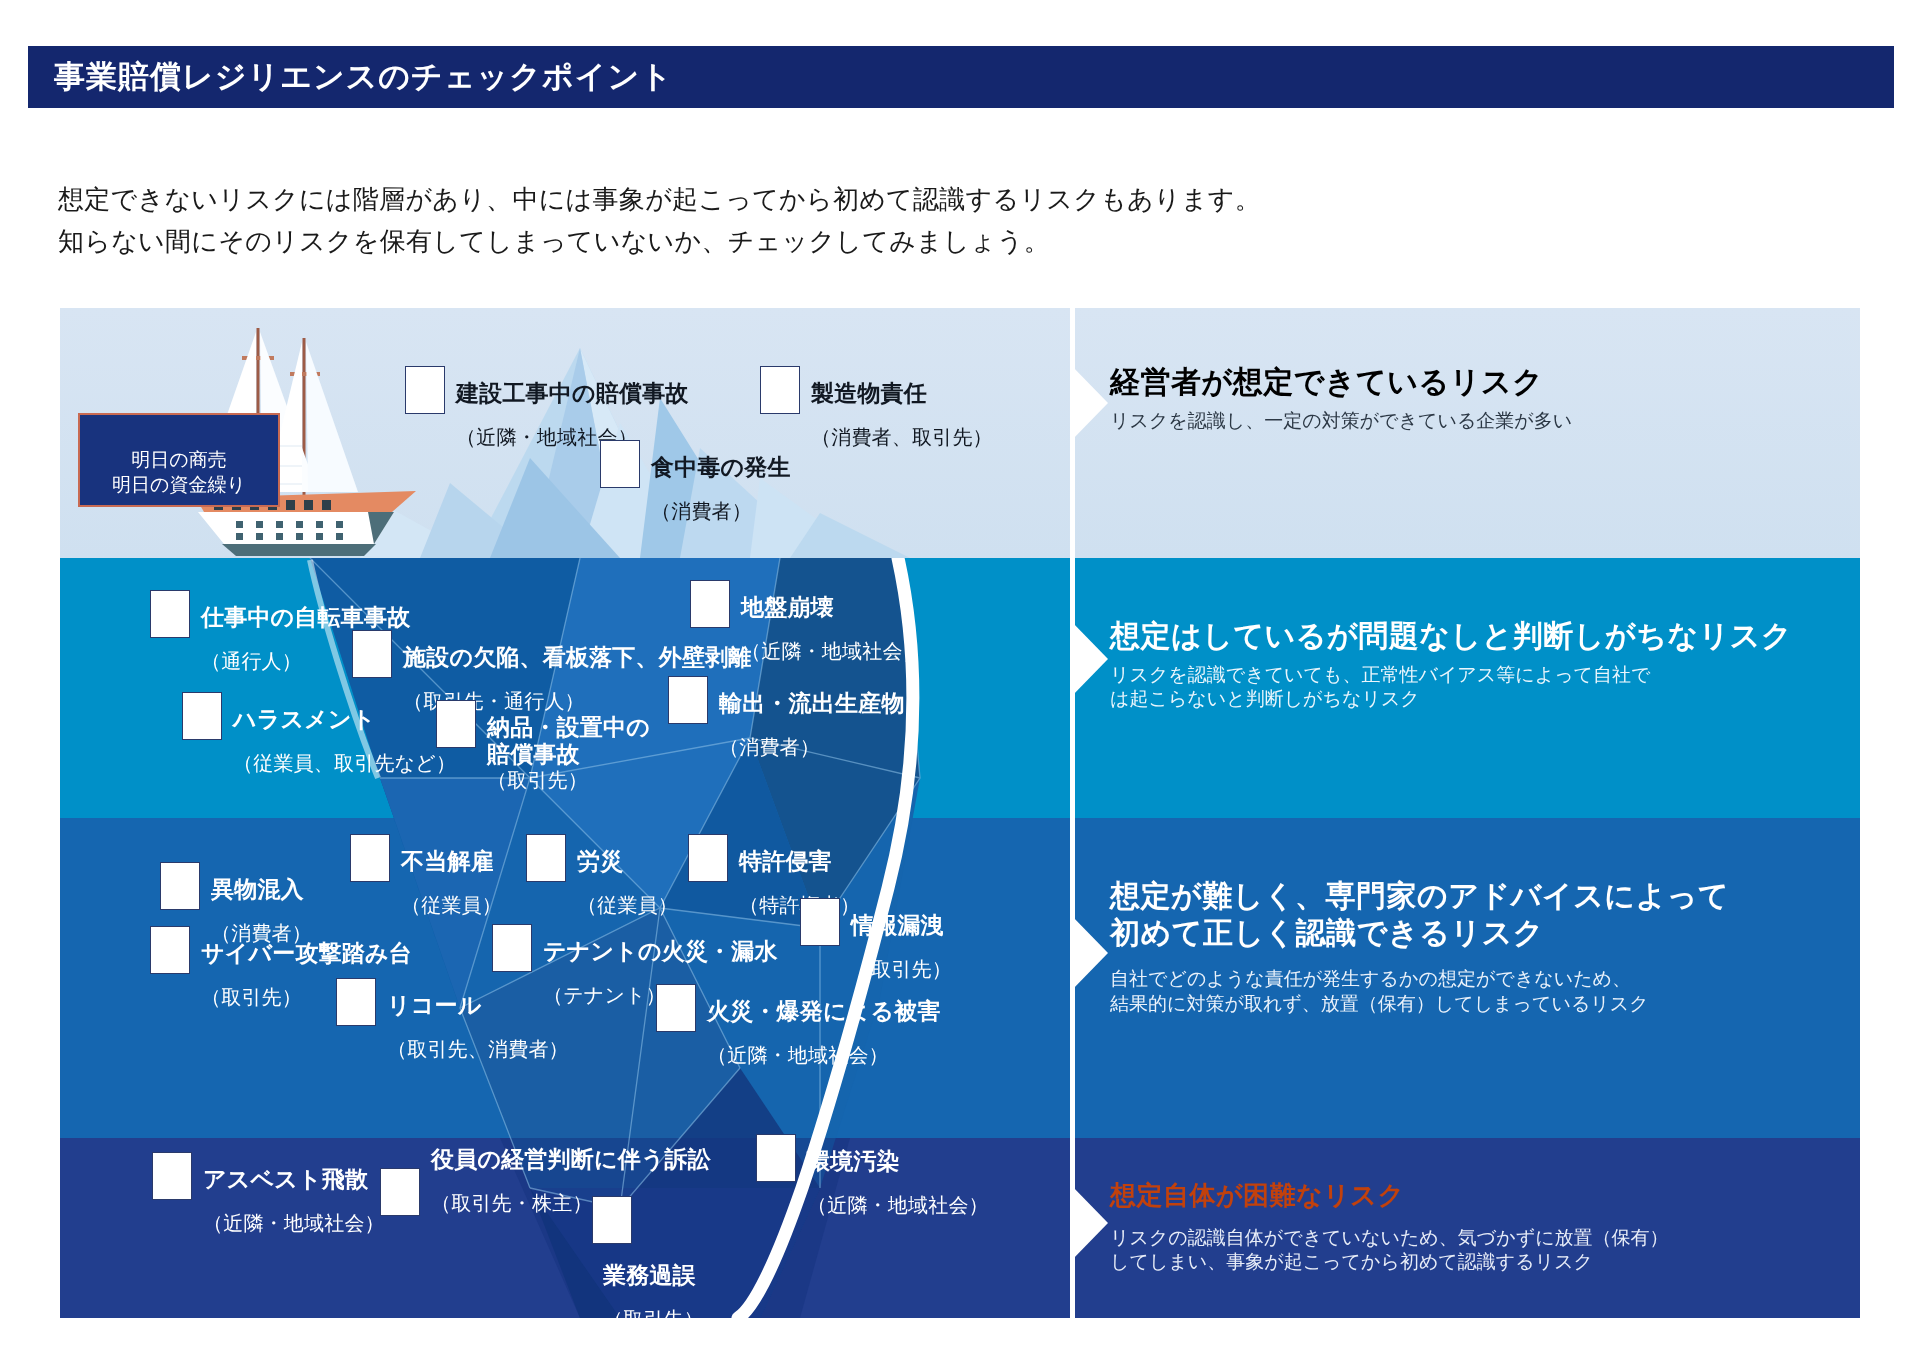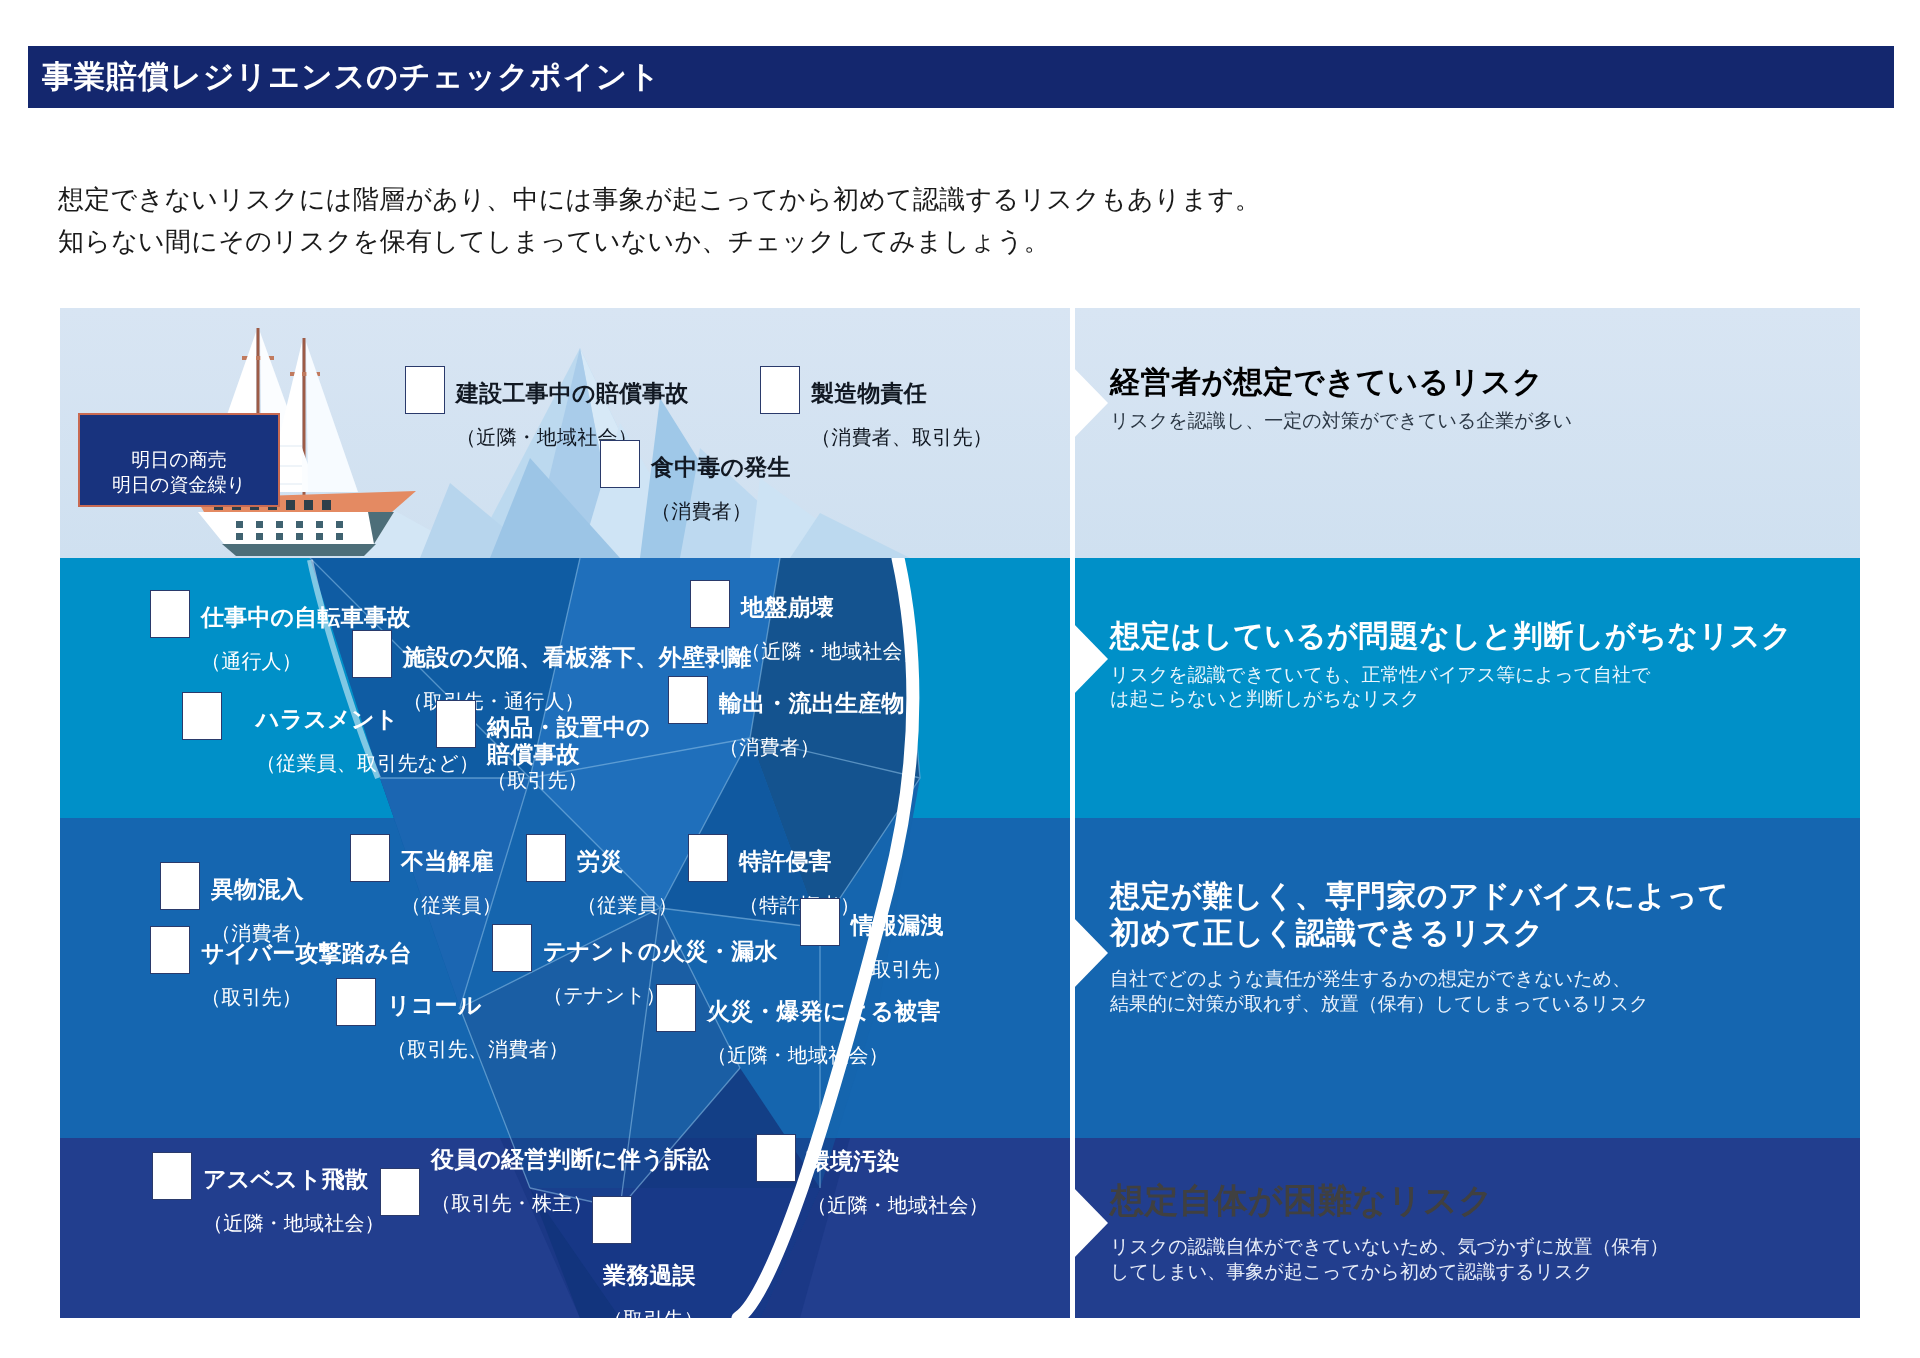--- a/index.html
+++ b/index.html
@@ -24,21 +24,21 @@
     height: 62px;
     background: #14276e;
     display: flex;
     align-items: center;
   }
   #header-title {
     color: #ffffff;
     font-size: 31px;
     font-weight: bold;
     letter-spacing: 1px;
-    padding-left: 14px;
+    padding-left: 26px;
     white-space: nowrap;
   }
 
   
   #intro {
     position: absolute;
     left: 58px;
     top: 178px;
     width: 1500px;
   }
@@ -105,21 +105,21 @@
 
   #desc-1 { top: 58px; }
   #desc-1 .desc-head { font-size: 30px; color: #ffffff; }
   #desc-1 .desc-body { font-size: 19px; color: #eaf6fd; }
 
   #desc-2 { top: 60px; }
   #desc-2 .desc-head { font-size: 30px; color: #ffffff; }
   #desc-2 .desc-body { font-size: 19px; color: #eaf2fb; margin-top: 16px; }
 
   #desc-3 { top: 42px; }
-  #desc-3 .desc-head { font-size: 34px; color: #404040; }
+  #desc-3 .desc-head { font-size: 26px; color: #c2410c; }
   #desc-3 .desc-body { font-size: 19px; color: #e8edf8; margin-top: 14px; }
 
   
   .chev {
     position: absolute;
     left: 1010px;
     width: 40px;
     height: 78px;
     z-index: 33;
   }
@@ -363,21 +363,21 @@
   </div>
 
   <div class="item light" style="left:630px; top:268px;">
     <span class="cbox"></span>
     <span class="itxt">
       <span class="t1">地盤崩壊</span><br>
       <span class="t2">（近隣・地域社会）</span>
     </span>
   </div>
 
-  <div class="item light" style="left:122px; top:380px;gap:23px;">
+  <div class="item light" style="left:122px; top:380px;">
     <span class="cbox"></span>
     <span class="itxt">
       <span class="t1">ハラスメント</span><br>
       <span class="t2">（従業員、取引先など）</span>
     </span>
   </div>
 
   <div class="item light" style="left:376px; top:388px;">
     <span class="cbox"></span>
     <span class="itxt">

